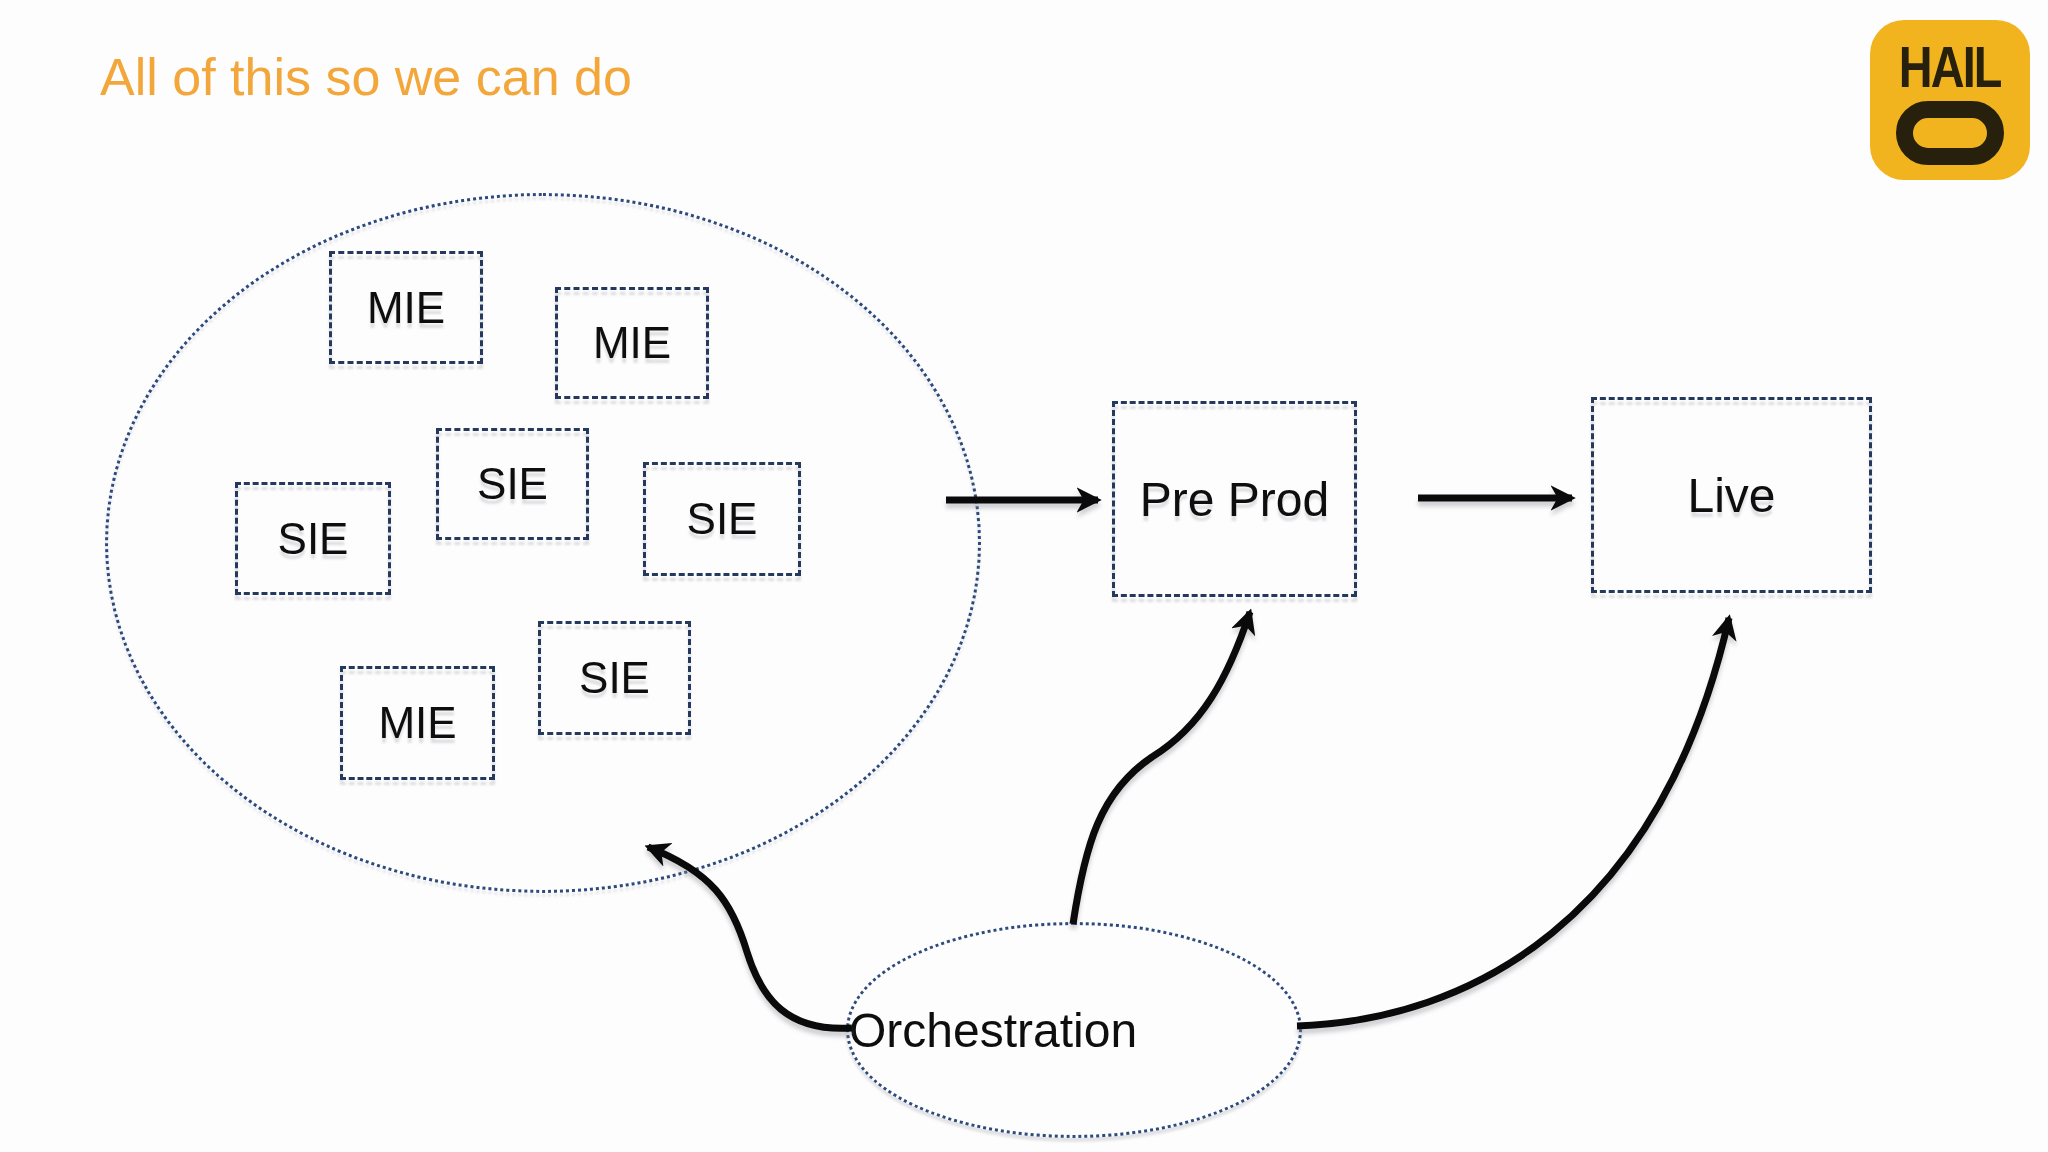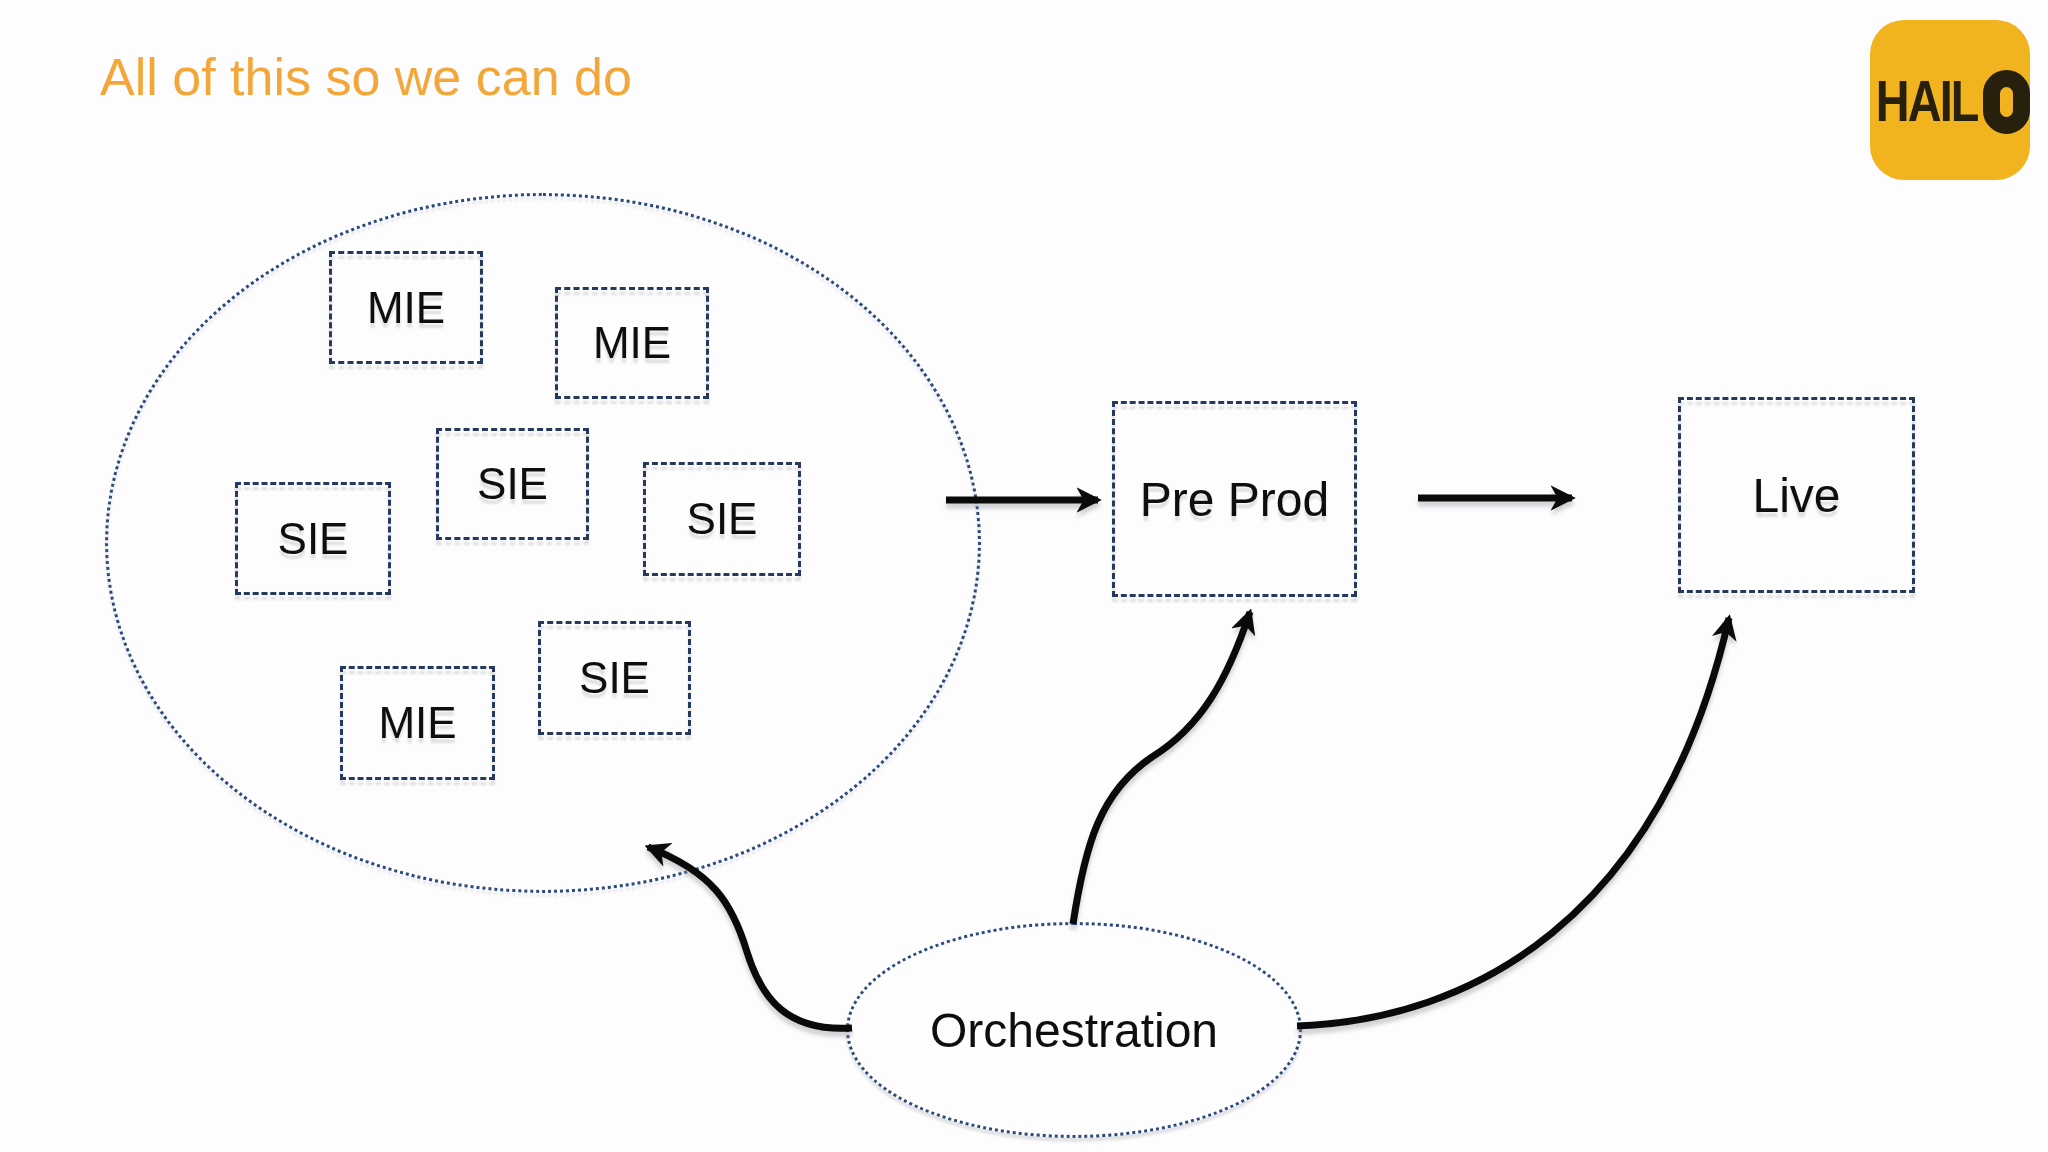--- a/index.html
+++ b/index.html
@@ -11,41 +11,41 @@
   
   .slide-title{
     position:absolute;left:100px;top:48px;
     font-size:52px;line-height:1.15;color:#F3A73B;
     white-space:nowrap;
   }
   
   .logo{
     position:absolute;left:1870px;top:20px;width:160px;height:160px;
     border-radius:34px;background:#F2B41E;
-    display:flex;align-items:center;justify-content:center;
+    display:flex;flex-direction:column;align-items:center;justify-content:center;
   }
   .logo-word{
     font-size:52px;font-weight:800;letter-spacing:-2px;color:#27200D;
     transform:scaleX(0.9) scaleY(1.1);margin-top:2px;
   }
   .logo-o{
     width:108px;height:64px;margin-top:4px;box-sizing:border-box;
     border:17px solid #27200D;border-radius:34px;background:transparent;
   }
   
   .cluster-ellipse{
     position:absolute;left:105px;top:193px;width:870px;height:694px;
     border:3px dotted #2C4A7C;border-radius:50%;
     filter:drop-shadow(0 4px 1px rgba(170,170,175,0.30));
   }
   
   .orch-ellipse{
     position:absolute;left:846px;top:922px;width:450px;height:210px;
     border:3px dotted #2C4A7C;border-radius:50%;
-    display:flex;align-items:center;justify-content:center;
+    display:flex;align-items:center;
     filter:drop-shadow(0 4px 1px rgba(170,170,175,0.30));
     background:#fdfdfe;
   }
   
   .dash-box{
     position:absolute;box-sizing:border-box;
     border:3px dashed #24395C;
     display:flex;align-items:center;justify-content:center;
     filter:drop-shadow(0 5px 1px rgba(160,160,168,0.33));
     background:transparent;
@@ -56,21 +56,21 @@
   
   .mie-1{left:329px;top:251px;width:154px;height:113px;}
   .mie-2{left:555px;top:287px;width:154px;height:112px;}
   .sie-1{left:436px;top:428px;width:153px;height:112px;}
   .sie-2{left:235px;top:482px;width:156px;height:113px;}
   .sie-3{left:643px;top:462px;width:158px;height:114px;}
   .sie-4{left:538px;top:621px;width:153px;height:114px;}
   .mie-3{left:340px;top:666px;width:155px;height:114px;}
   
   .pre-prod{left:1112px;top:401px;width:245px;height:196px;}
-  .live{left:1678px;top:397px;width:237px;height:196px;}
+  .live{left:1591px;top:397px;width:281px;height:196px;}
   
   .edges-svg{position:absolute;left:0;top:0;width:2048px;height:1152px;pointer-events:none;}
   .edge{
     stroke:#0A0A0A;stroke-width:7;fill:none;
     filter:drop-shadow(0 5px 2px rgba(140,140,148,0.40));
   }
 </style>
 </head>
 <body>
 

